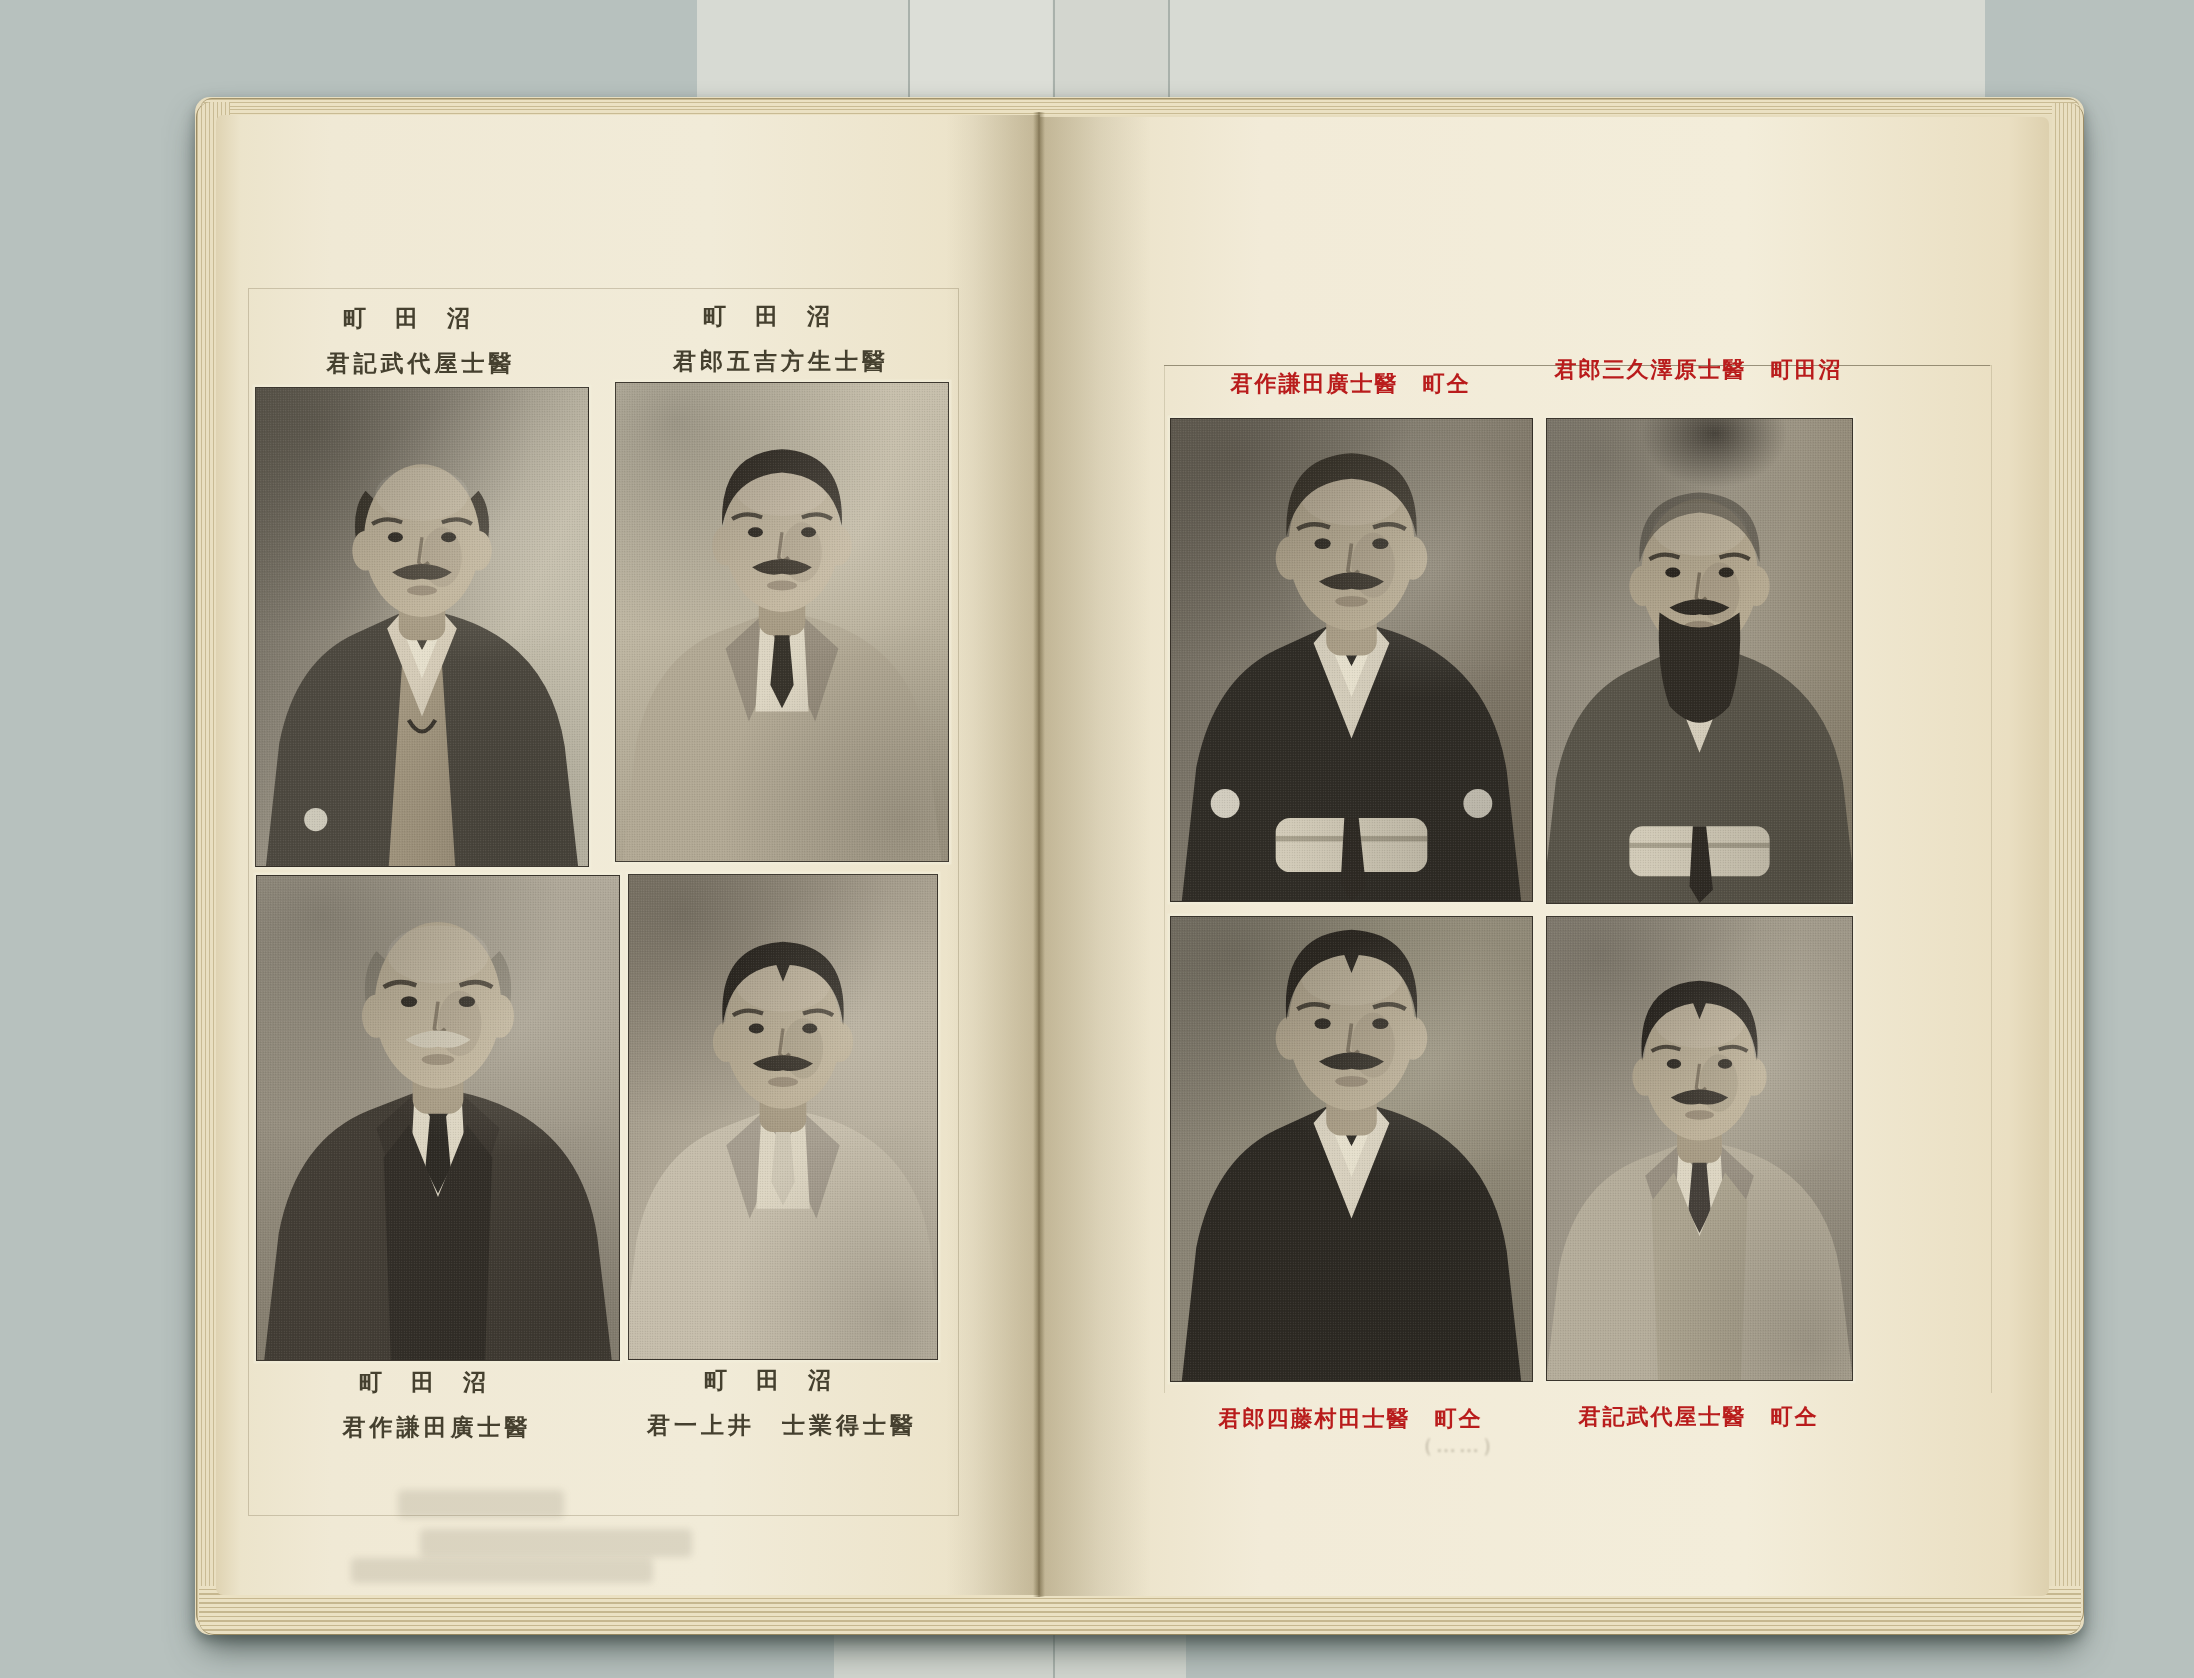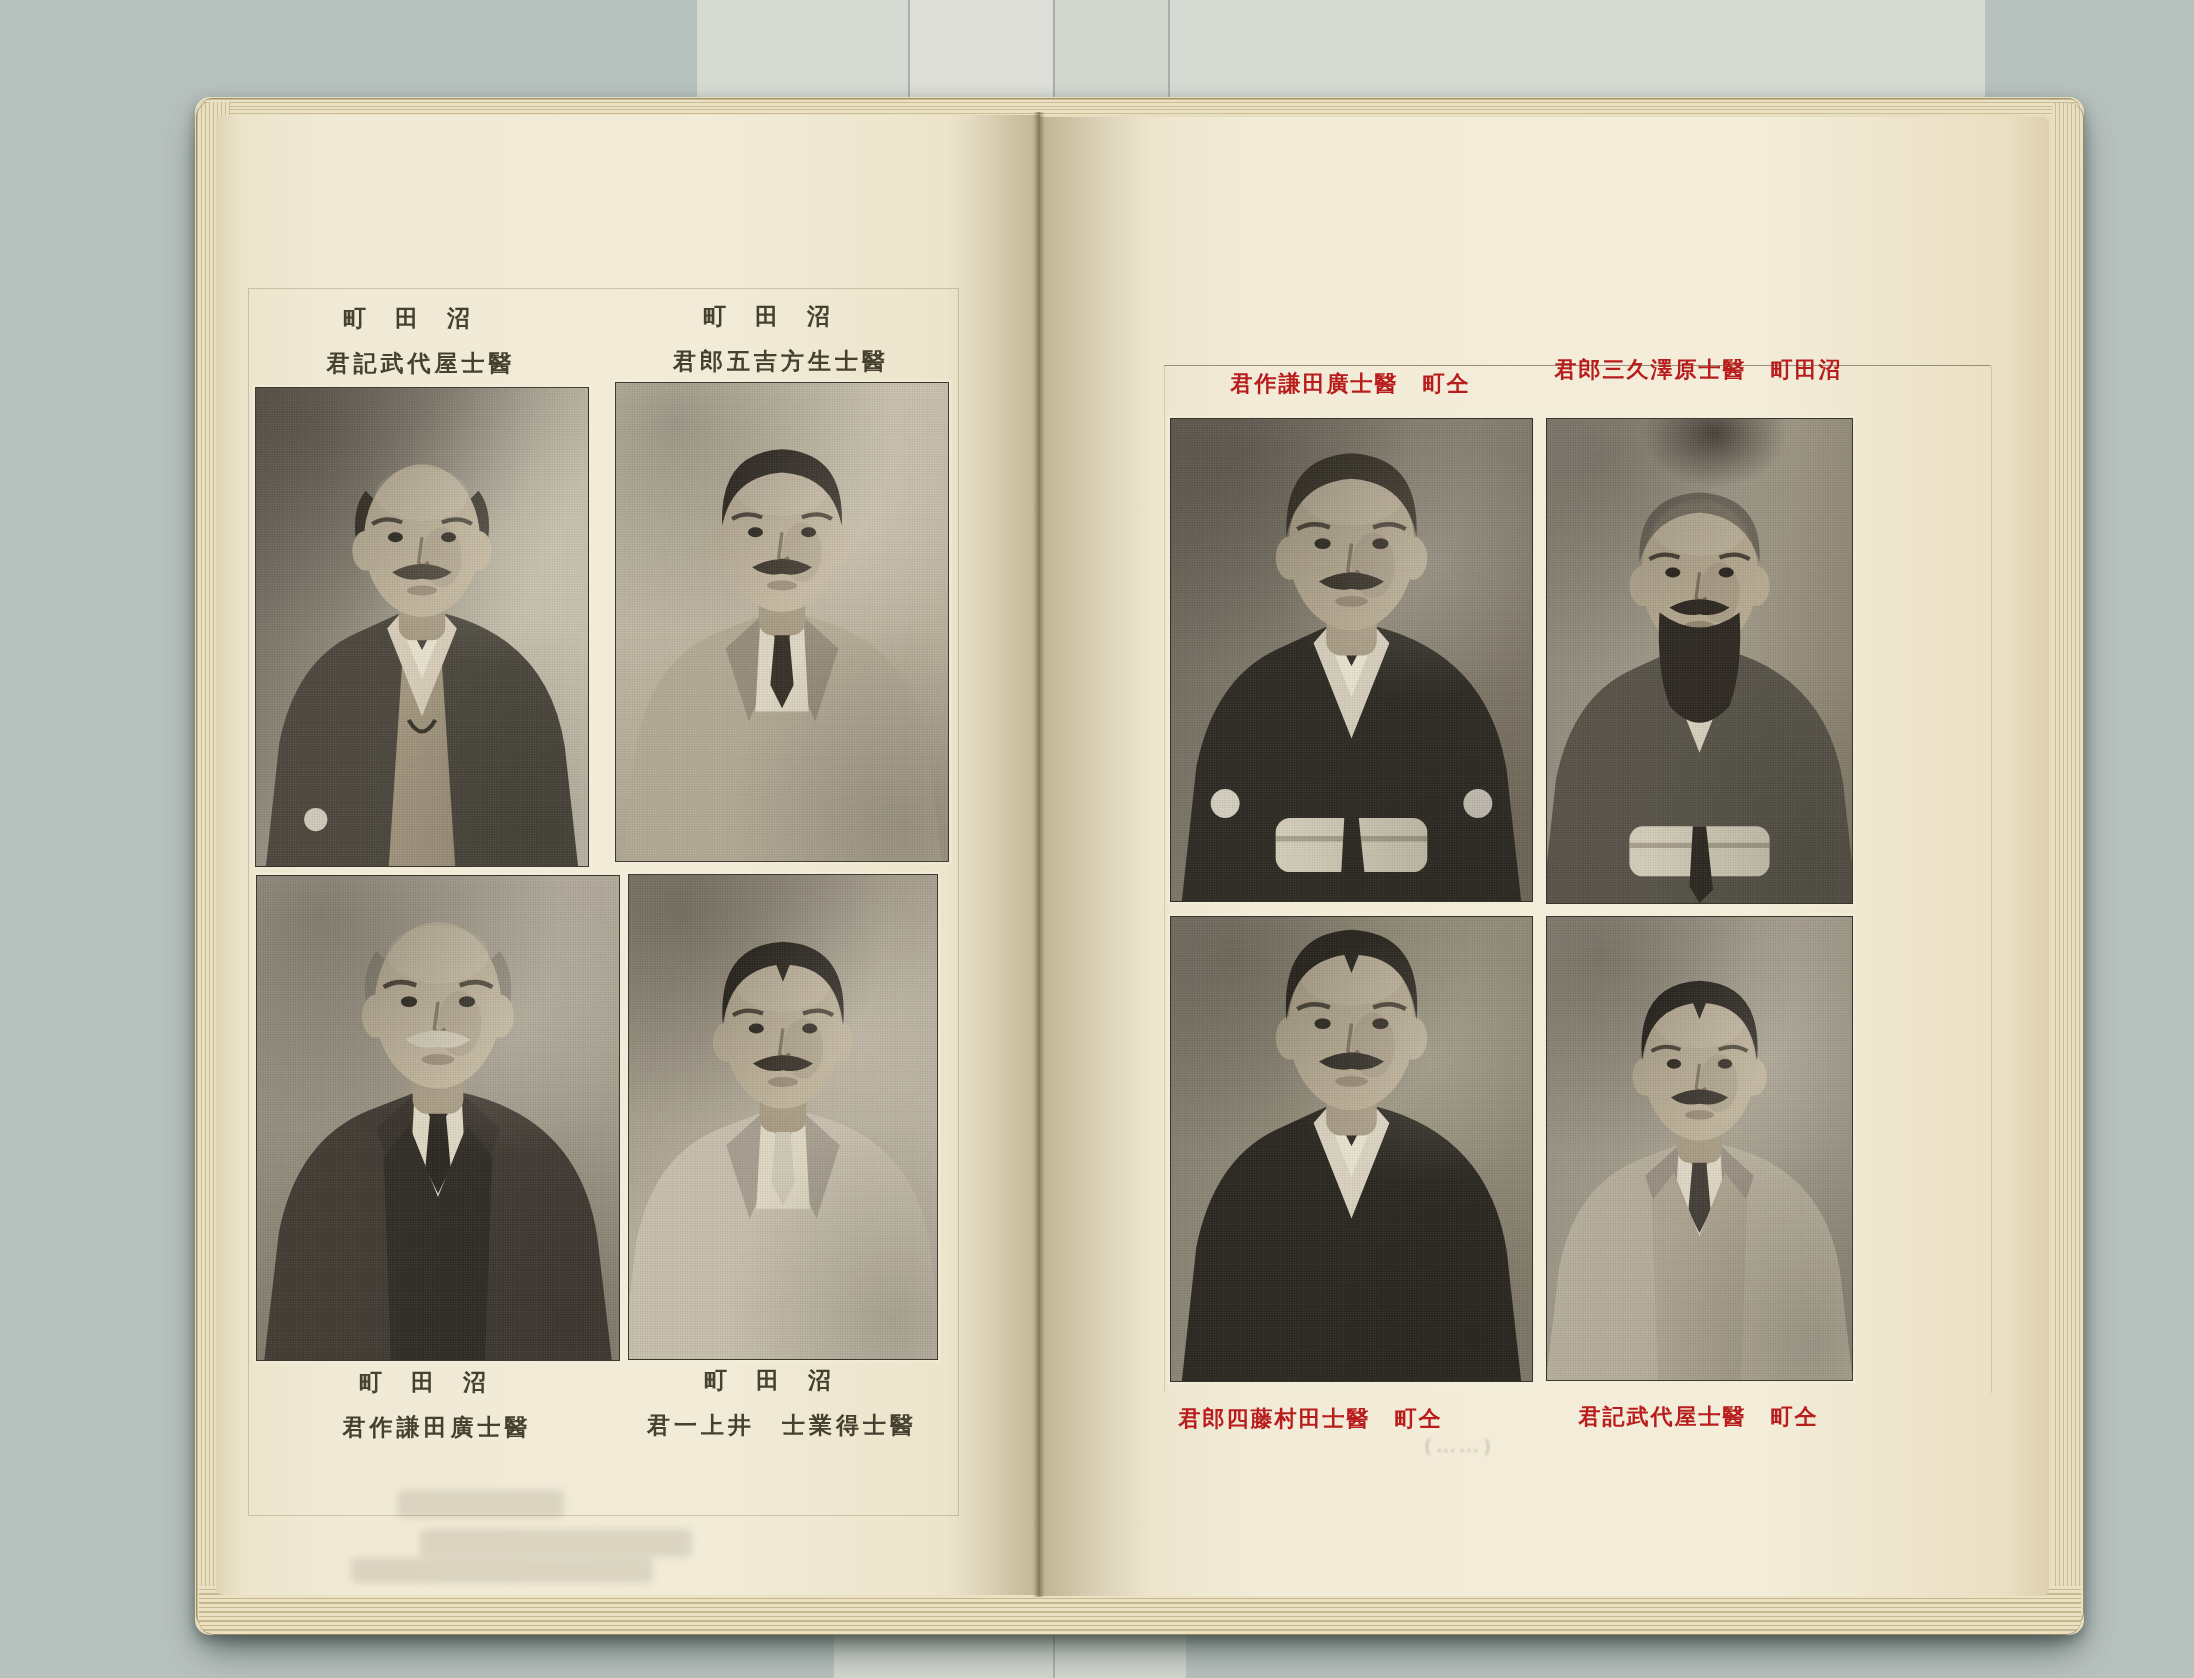--- a/index.html
+++ b/index.html
@@ -262,21 +262,21 @@
     <figure class="photo" style="left: 1546px; top: 916px; width: 305px; height: 463px; margin: 0px; --hair: #292520; --g1: #b5ad9b; --vest: #aca490; --tie: #45403a; --mush: #36312a; --skin: #bcb098; background: linear-gradient(105deg, rgb(148, 141, 128), rgb(168, 161, 145), rgb(145, 138, 124));">
       <svg viewBox="0 0 200 290" preserveAspectRatio="xMidYMax slice">
         <use href="#body-suit"></use>
         <use href="#vest"></use>
         <use href="#head"></use>
         <use href="#hair-cap-deep"></use>
         <use href="#mustache"></use>
       </svg>
     </figure>
 
-    <div class="cap" style="left:1130px;top:1403px;width:361px">
+    <div class="cap" style="left:1170px;top:1403px;width:361px">
       <div class="cap-one rtl">仝町　醫士田村藤四郎君</div>
     </div>
     <div class="cap" style="left:1546px;top:1401px;width:305px">
       <div class="cap-one rtl">仝町　醫士屋代武記君</div>
     </div>
 
     <div class="faint-note" style="left:1413px;top:1432px">（……）</div>
 
     <div class="blob" style="left:398px;top:1490px;width:166px;height:28px"></div>
     <div class="blob" style="left:420px;top:1529px;width:272px;height:28px"></div>

